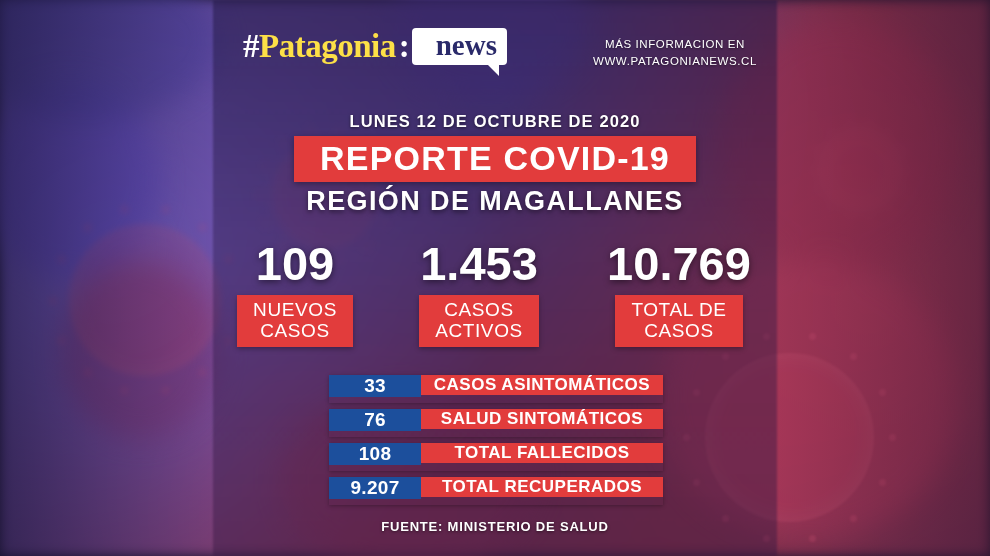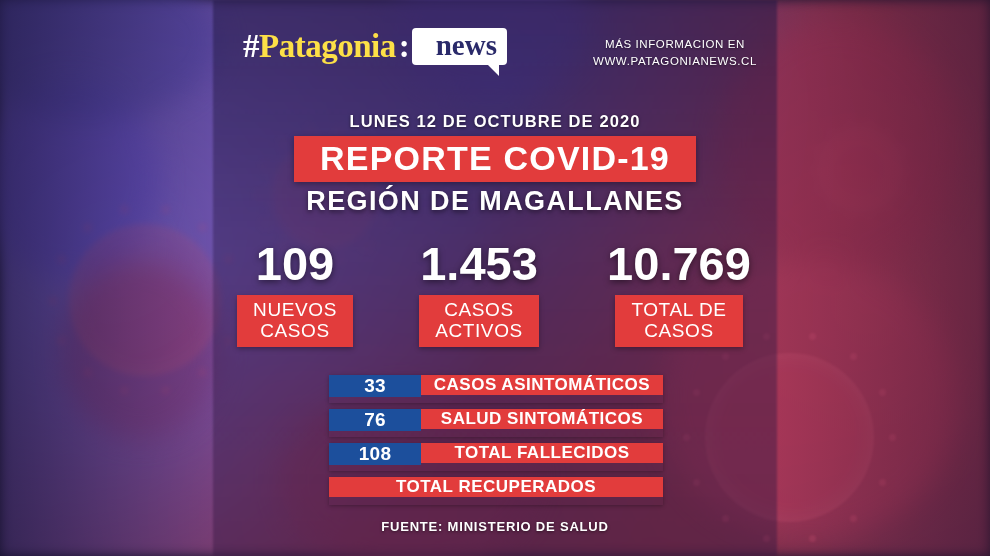--- a/index.html
+++ b/index.html
@@ -454,20 +454,21 @@
       </div>
       <div class="row">
         <div class="num">76</div>
         <div class="lbl">SALUD SINTOMÁTICOS</div>
       </div>
       <div class="row">
         <div class="num">108</div>
         <div class="lbl">TOTAL FALLECIDOS</div>
       </div>
       <div class="row">
+        <div class="num">9.207</div>
         <div class="lbl">TOTAL RECUPERADOS</div>
       </div>
     </div>
 
     <div class="source">FUENTE: MINISTERIO DE SALUD</div>
 
   </div>
 </div>
 
 </body></html>

